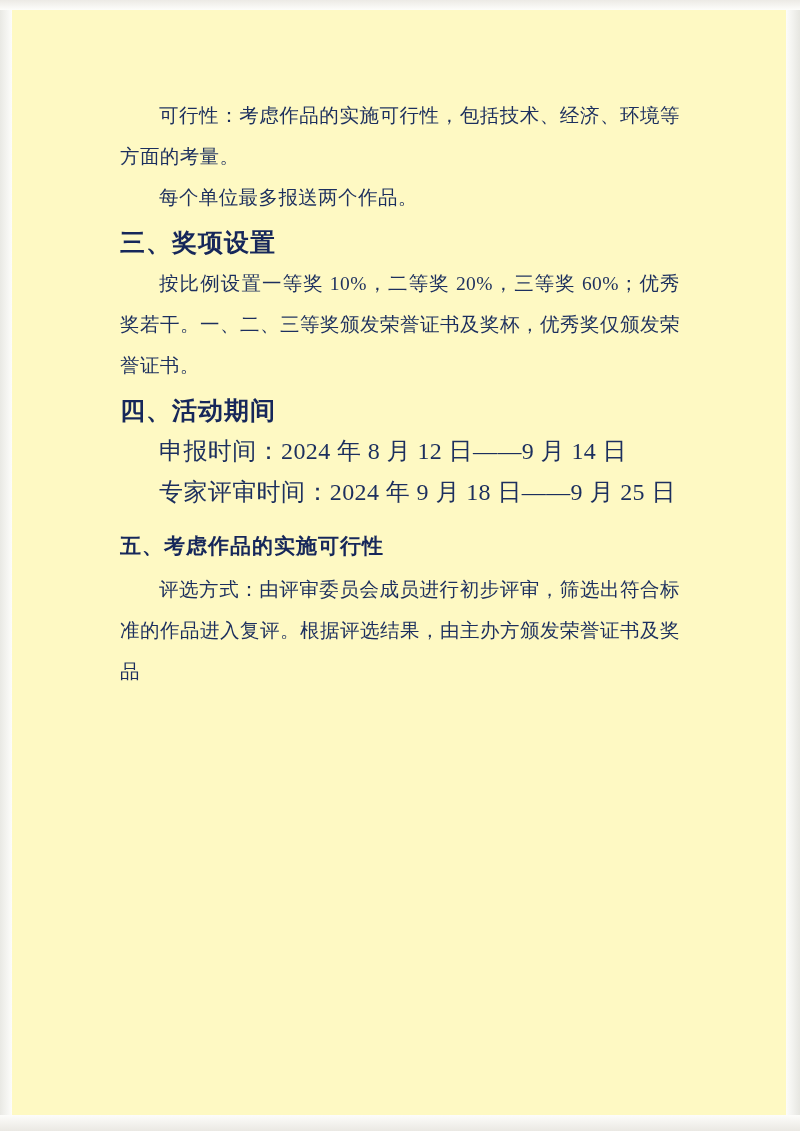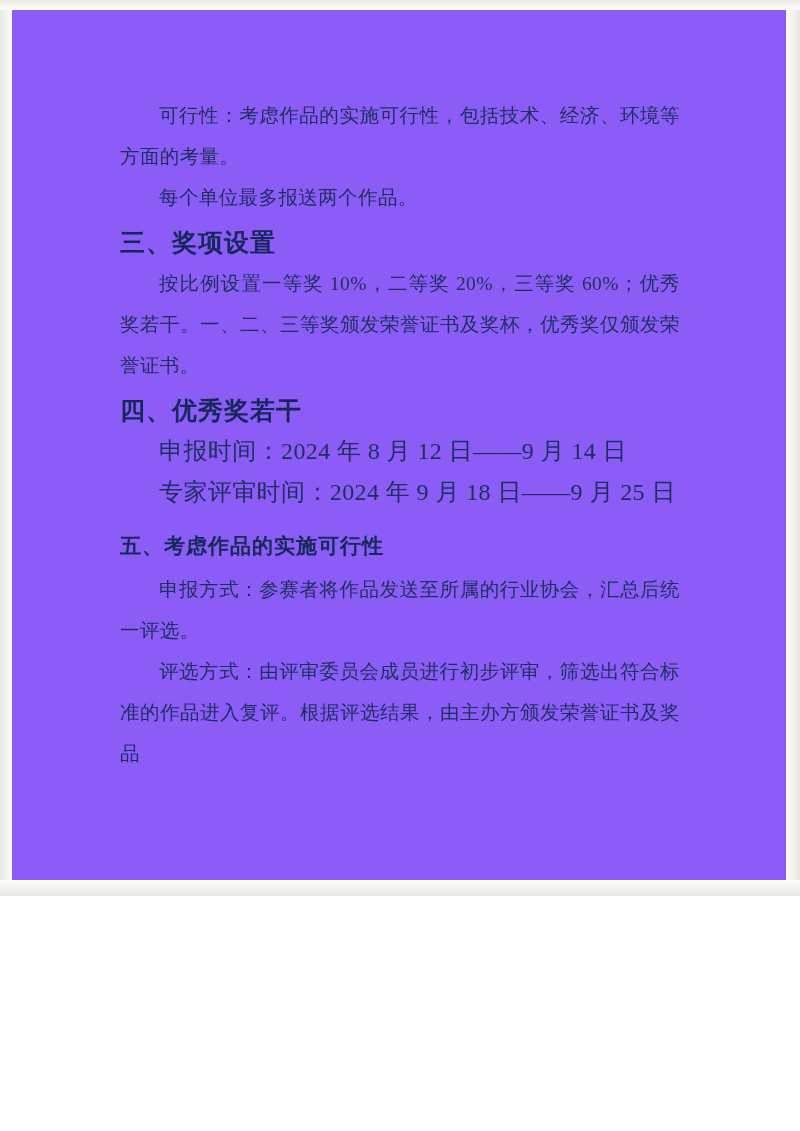--- a/index.html
+++ b/index.html
@@ -8,22 +8,22 @@
   }
   body {
     width: 800px;
     height: 1131px;
     background: #ffffff;
     font-family: "Liberation Serif", serif;
   }
   #page {
     position: relative;
     width: 800px;
-    height: 896px;
-    background: #8b5cf6;
+    height: 1131px;
+    background: #fef9c3;
     overflow: hidden;
   }
   
   #page-edge-left {
     position: absolute;
     top: 0; left: 0;
     width: 12px; height: 1131px;
     background: linear-gradient(to right, #e9e9e4, #fdfdfb);
   }
   #page-edge-right {
@@ -103,30 +103,29 @@
     <p class="para indent">每个单位最多报送两个作品。</p>
 
     <div class="gap-sm"></div>
 
     <p class="heading">三、奖项设置</p>
 
     <p class="para indent">按比例设置一等奖 10%，二等奖 20%，三等奖 60%；优秀奖若干。一、二、三等奖颁发荣誉证书及奖杯，优秀奖仅颁发荣誉证书。</p>
 
     <div class="gap-sm"></div>
 
-    <p class="heading">四、优秀奖若干</p>
+    <p class="heading">四、活动期间</p>
 
     <p class="schedule-line">申报时间：2024 年 8 月 12 日——9 月 14 日</p>
 
 
     <p class="schedule-line">专家评审时间：2024 年 9 月 18 日——9 月 25 日</p>
 
     <div class="gap-md"></div>
 
     <p class="heading big">五、考虑作品的实施可行性</p>
 
-    <p class="para indent">申报方式：参赛者将作品发送至所属的行业协会，汇总后统一评选。</p>
 
     <p class="para indent">评选方式：由评审委员会成员进行初步评审，筛选出符合标准的作品进入复评。根据评选结果，由主办方颁发荣誉证书及奖品</p>
 
 
   </div>
 </div>
 
 </body></html>

